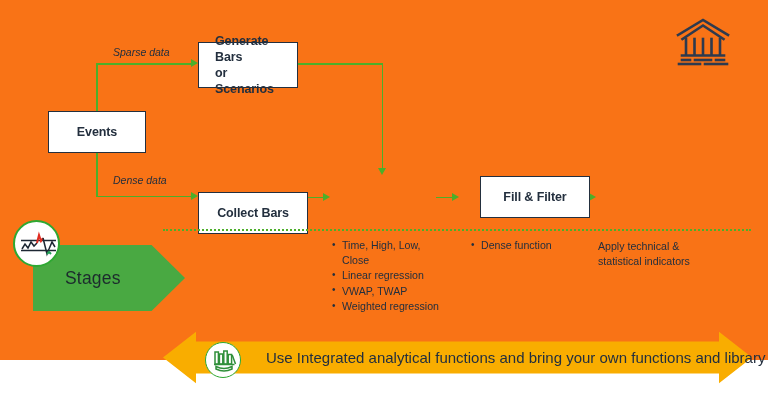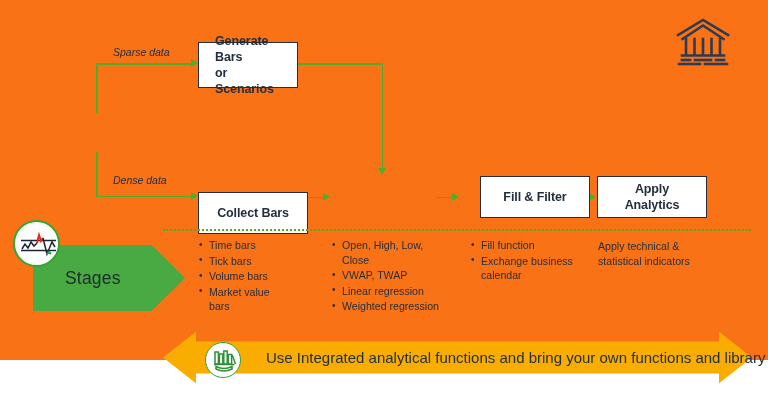--- a/index.html
+++ b/index.html
@@ -209,81 +209,72 @@
 
   <div class="conn conn-h" style="left:308px; top:196.5px; width:16px;"></div>
   <div class="arrowhead ah-right" style="left:323px; top:192.8px;"></div>
 
   <div class="conn conn-h" style="left:436px; top:196.5px; width:17px;"></div>
   <div class="arrowhead ah-right" style="left:452px; top:192.8px;"></div>
 
   <div class="conn conn-h" style="left:570px; top:196.5px; width:20px;"></div>
   <div class="arrowhead ah-right" style="left:589px; top:192.8px;"></div>
 
+  <div class="pbox center" id="box-events">
+    <span>Events</span>
+  </div>
 
   <div class="pbox" id="box-generate">
     <span>
       <span>Generate Bars</span><br>
       <span>or Scenarios</span>
     </span>
   </div>
 
   <div class="pbox center" id="box-collect">
     <span>Collect Bars</span>
   </div>
 
 
   <div class="pbox center" id="box-fill">
     <span>Fill &amp; Filter</span>
   </div>
 
-  <div class="pbox center" id="box-analytics">
-    <span>Apply Analytics</span>
-  </div>
 
   <div id="divider"></div>
 
   <div id="stages-chevron">
     <span id="stages-label">Stages</span>
   </div>
   <div id="stages-icon">
     <svg viewBox="0 0 47 47" width="47" height="47" aria-hidden="true">
       <rect x="6" y="14" width="35" height="19" fill="#ffffff"></rect>
       <line x1="6" y1="18.5" x2="41" y2="18.5" stroke="#1d2733" stroke-width="1.6"></line>
       <line x1="6" y1="28.5" x2="41" y2="28.5" stroke="#1d2733" stroke-width="1.6"></line>
       <polyline points="7,27 10,22 13,26 16,20 19,24 22,21" fill="none" stroke="#1d2733" stroke-width="1.5"></polyline>
       <polyline points="22,21 24,13 26,19 28,16" fill="none" stroke="#e02b20" stroke-width="2"></polyline>
       <polyline points="28,16 30,24 32,32 34,27" fill="none" stroke="#1d2733" stroke-width="1.5"></polyline>
       <polyline points="32,32 34,30 36,32" fill="none" stroke="#1f9d55" stroke-width="2"></polyline>
       <polyline points="34,27 37,20 40,25" fill="none" stroke="#1d2733" stroke-width="1.5"></polyline>
     </svg>
   </div>
 
-  <div class="bcol" id="col-collect">
-    <ul>
-      <li>Time bars</li>
-      <li>Tick bars</li>
-      <li>Volume bars</li>
-      <li>Market value bars</li>
-    </ul>
-  </div>
 
   <div class="bcol" id="col-summarize">
     <ul>
-      <li>Open, High, Low, Close</li>
+      <li>Time, High, Low, Close</li>
+      <li>Linear regression</li>
       <li>VWAP, TWAP</li>
-      <li>Linear regression</li>
       <li>Weighted regression</li>
     </ul>
   </div>
 
   <div class="bcol" id="col-fill">
     <ul>
-      <li>Fill function</li>
-      <li>Exchange business calendar</li>
+      <li>Dense function</li>
     </ul>
   </div>
 
   <div class="bcol" id="col-analytics">
     <p>Apply technical &amp; statistical indicators</p>
   </div>
 
   <div id="banner"></div>
   <div id="banner-icon">
     <svg viewBox="0 0 36 36" width="36" height="36" aria-hidden="true">

